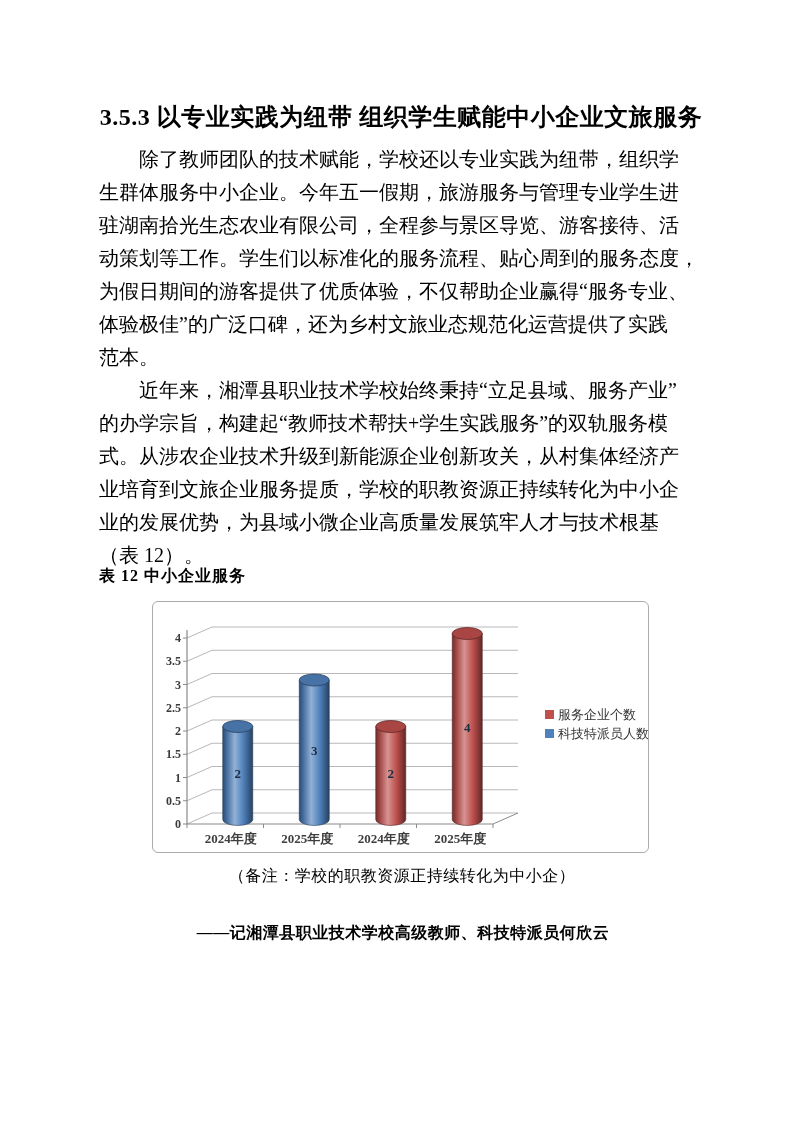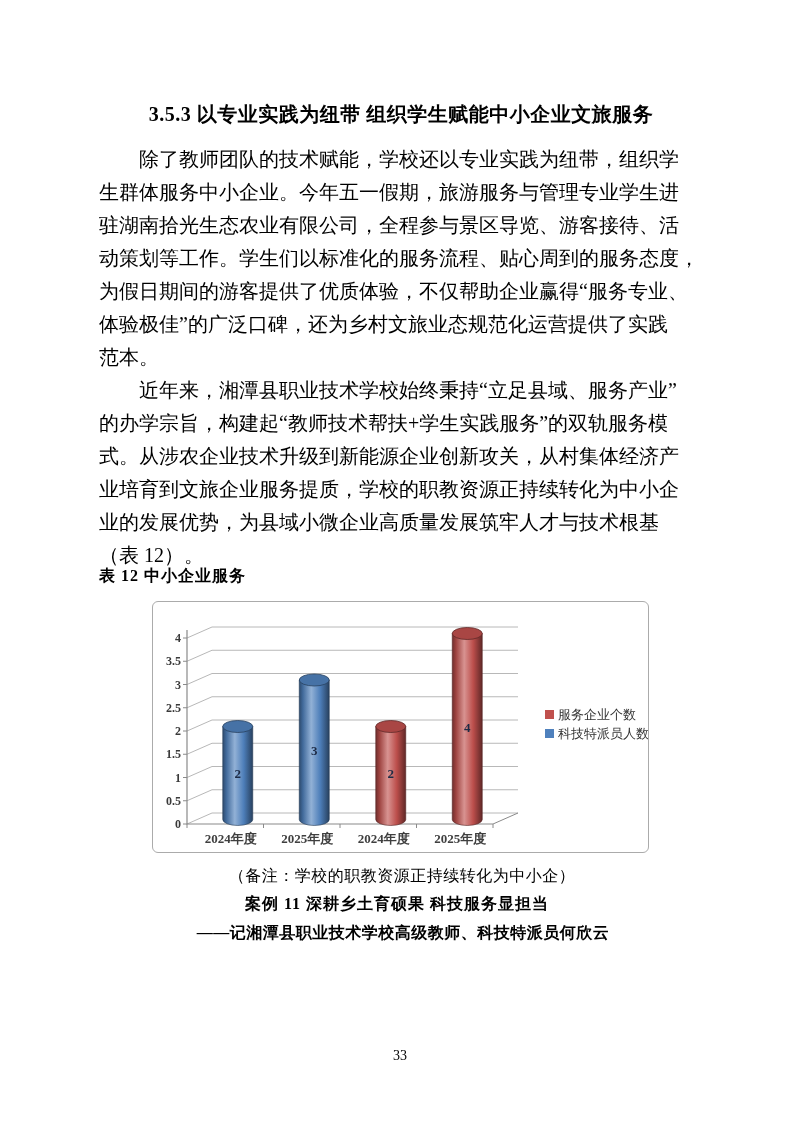--- a/index.html
+++ b/index.html
@@ -2,21 +2,21 @@
 <html><head>
 <meta charset="utf-8">
 <style>
   html,body{margin:0;padding:0;background:#ffffff;}
   .page{
     position:relative;width:800px;height:1130px;background:#ffffff;
     font-family:"Liberation Serif","DejaVu Serif",serif;color:#000;overflow:hidden;
   }
   .section-heading{
     position:absolute;top:101px;left:99px;width:604px;
-    font-size:20px;font-weight:700;text-align:center;white-space:nowrap;letter-spacing:.5px;
+    font-size:24px;font-weight:700;text-align:center;white-space:nowrap;letter-spacing:.5px;
   }
   .body-para{
     position:absolute;left:99px;width:606px;
     font-size:20px;line-height:33px;white-space:pre-line;text-indent:40px;text-align:justify;
   }
   #para1{top:143px;}
   #para2{top:374px;}
   .table-title{
     position:absolute;top:566px;left:99px;width:604px;
     font-size:16px;font-weight:700;letter-spacing:1px;
@@ -138,20 +138,18 @@
         <text x="307.25" y="241" text-anchor="middle" font-size="13" font-weight="bold" fill="#3f3f3f">2025年度</text>
         <rect x="392" y="108" width="9" height="9" fill="#c0504d"></rect>
         <text x="405" y="117" font-size="13" fill="#333">服务企业个数</text>
         <rect x="392" y="127" width="9" height="9" fill="#4f81bd"></rect>
         <text x="405" y="136" font-size="13" fill="#333">科技特派员人数</text>
       </svg>
   </div>
 
   <div class="chart-note">（备注：学校的职教资源正持续转化为中小企）</div>
 
-  <div class="case-heading">案例 11  深耕乡土育硕果 科技服务显担当</div>
 
   <div class="case-subtitle">——记湘潭县职业技术学校高级教师、科技特派员何欣云</div>
 
 
-  <div class="page-number">33</div>
 
 </div>
 
 </body></html>

